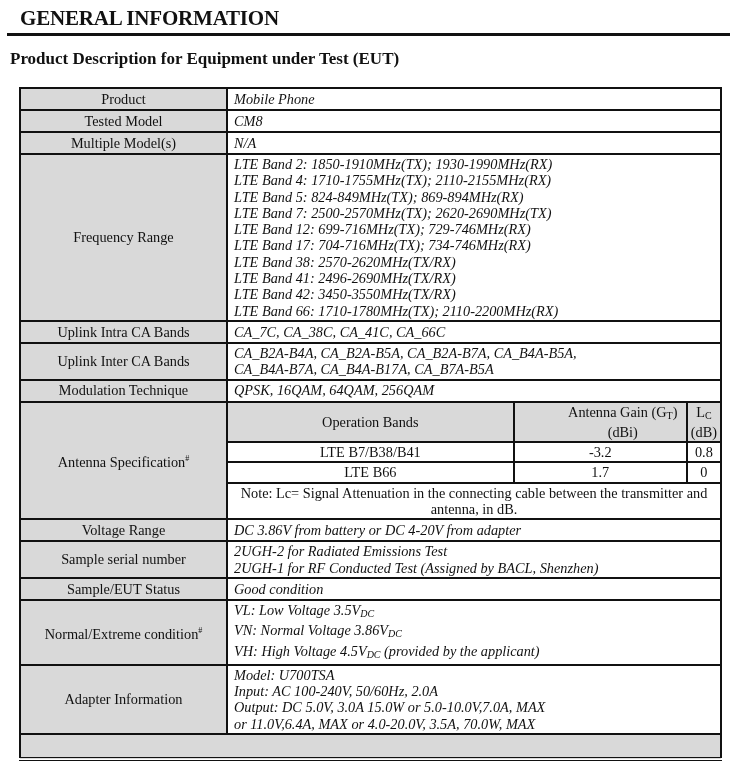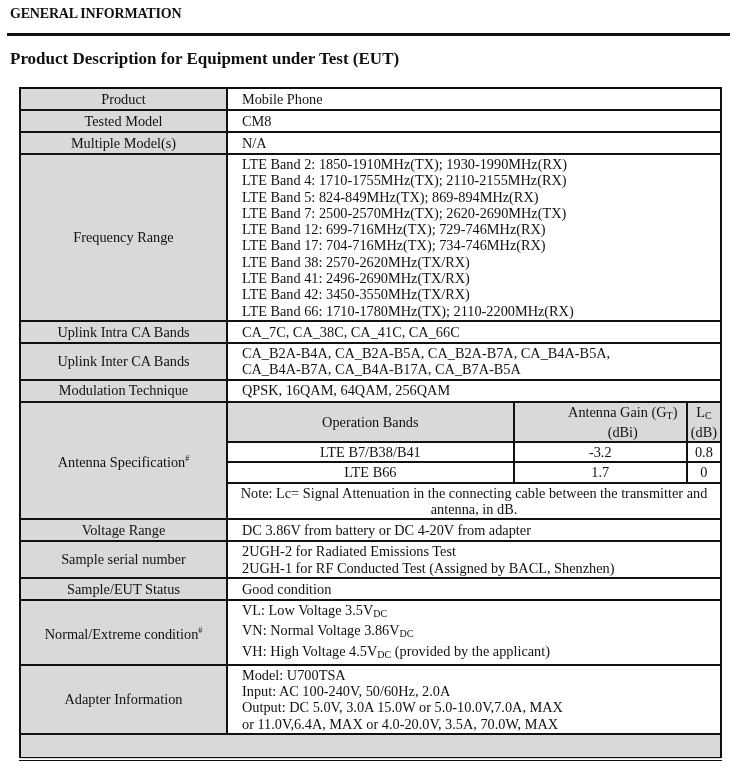--- a/index.html
+++ b/index.html
@@ -1,38 +1,38 @@
 <!DOCTYPE html>
 <html><head>
 <meta charset="utf-8">
 <style>
   html, body { margin: 0; padding: 0; background: #ffffff; }
   body {
     width: 730px; height: 771px; position: relative; overflow: hidden;
     font-family: "Liberation Serif", serif; color: #111;
   }
   .h1 {
-    position: absolute; left: 10px; top: 6px;
-    font-size: 14px; font-weight: bold; letter-spacing: -0.2px;
+    position: absolute; left: 20px; top: 6px;
+    font-size: 21px; font-weight: bold; letter-spacing: -0.2px;
   }
   .h1-rule {
     position: absolute; left: 7px; top: 33px; width: 723px; height: 3px; background: #111;
   }
   .h2 {
     position: absolute; left: 10px; top: 49px;
     font-size: 17px; font-weight: bold;
   }
   table.main {
     position: absolute; left: 19px; top: 87px; width: 703px;
     border-collapse: collapse; font-size: 14.3px; line-height: 16.3px;
     border: 2px solid #111;
   }
   table.main > tbody > tr > td { border: 2px solid #111; padding: 0; vertical-align: middle; }
   td.lbl { background: #d9d9d9; text-align: center; width: 205px; }
-  td.val { background: #fff; padding: 1px 14px !important; }
+  td.val { background: #fff; padding: 1px 6px !important; font-style: italic; }
   .line { display: block; white-space: nowrap; }
   sup.hash { font-size: 8px; vertical-align: 6px; }
   sub.dc { font-size: 10px; vertical-align: -2px; }
   table.ant { width: 100%; border-collapse: collapse; font-size: 14.3px; line-height: 16.3px; }
   table.ant td { border: 2px solid #111; text-align: center; padding: 1px 3px; }
   table.ant tr:first-child td { border-top: none; }
   table.ant td:first-child { border-left: none; }
   table.ant td:last-child { border-right: none; }
   .ant-head td { background: #d9d9d9; }
   .note { padding: 2px 6px; text-align: center; white-space: normal !important; border-bottom: none !important; margin-left: 20px; }

